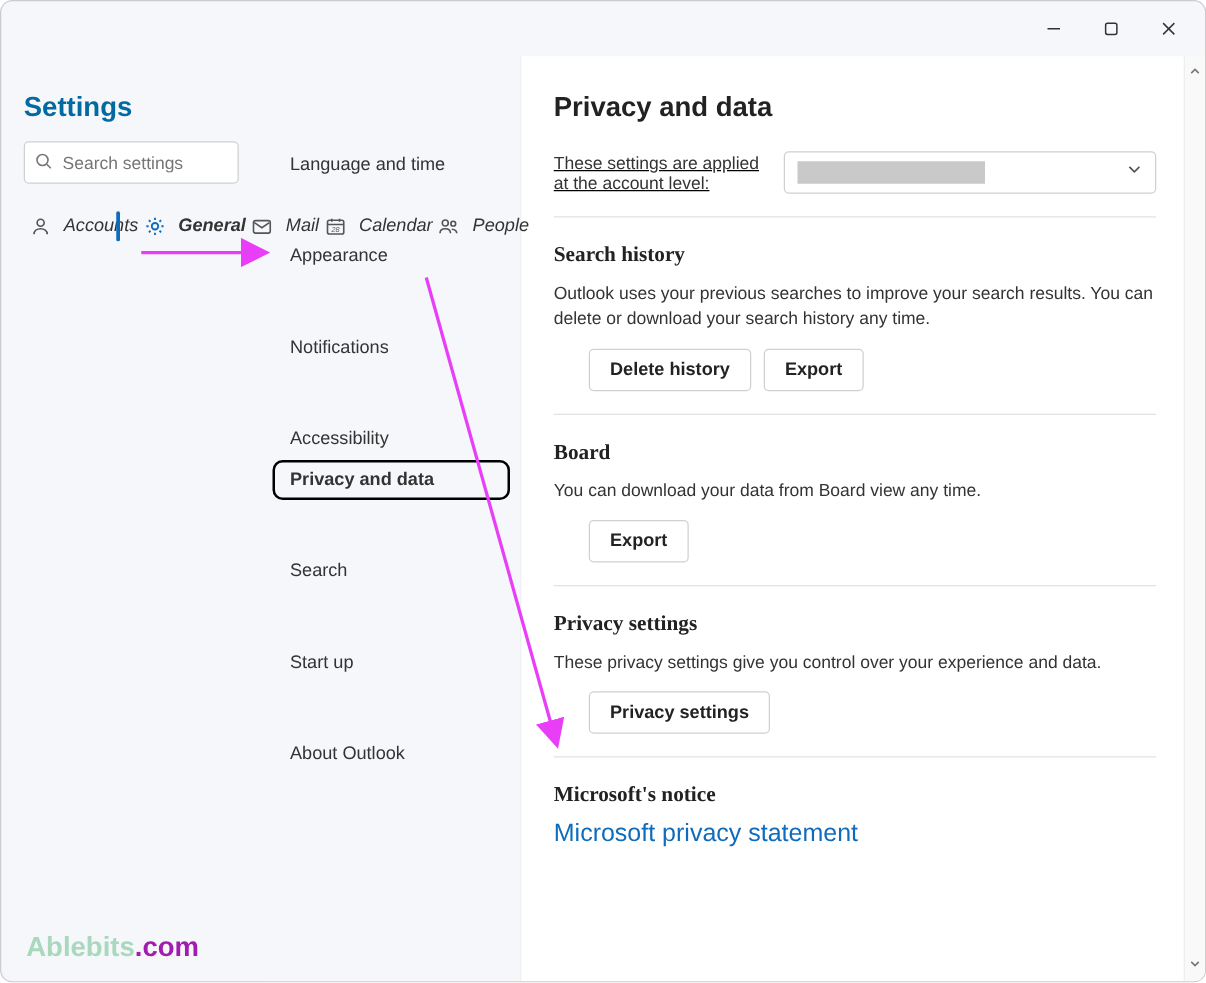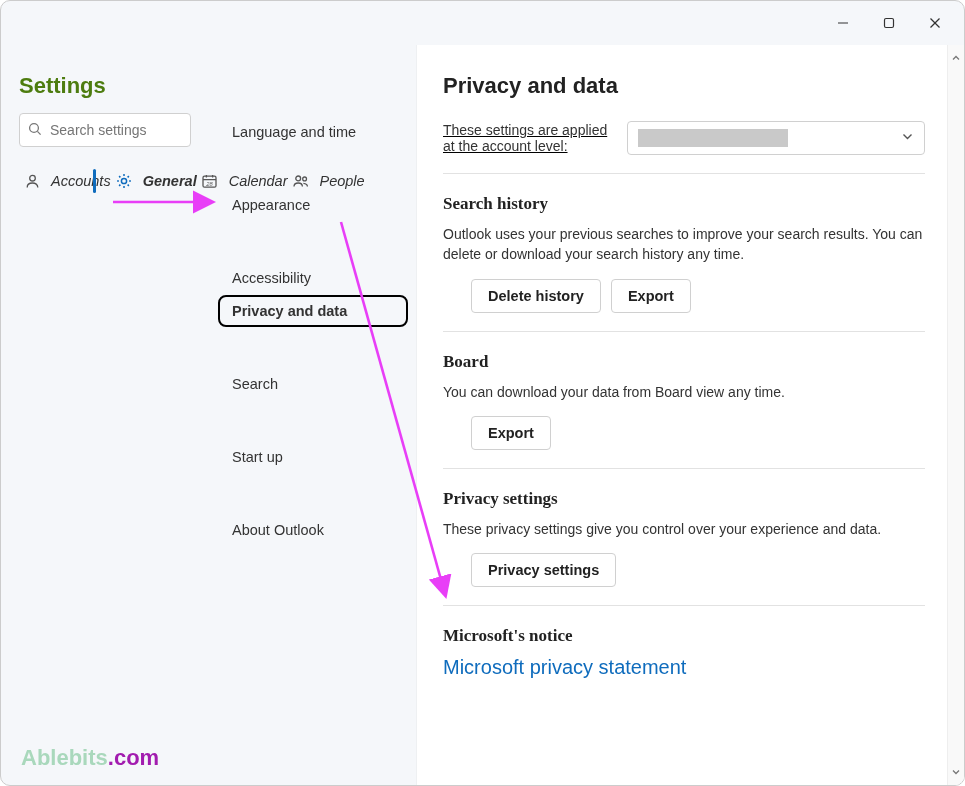--- a/index.html
+++ b/index.html
@@ -3,21 +3,21 @@
 <meta charset="utf-8">
 <style>
 * { box-sizing: border-box; margin: 0; padding: 0; }
 body { font-family: "Segoe UI", -apple-system, sans-serif; background: #fff; }
 .window { width: 965px; height: 786px; background: #f5f7fa; border: 1px solid #ccc; border-radius: 10px; position: relative; overflow: hidden; }
 .titlebar { height: 44px; display: flex; justify-content: flex-end; align-items: center; padding-right: 6px; }
 .titlebar .win-btn { width: 46px; height: 32px; display: flex; align-items: center; justify-content: center; color: #333; }
 .win-btn svg { width: 12px; height: 12px; }
 .layout { display: flex; height: calc(100% - 44px); }
 .col-left { width: 211px; padding: 18px 12px 12px 18px; position: relative; }
-.page-title { font-size: 22px; font-weight: 700; color: #4d7c0f; margin-top: 10px;}
+.page-title { font-size: 22px; font-weight: 700; color: #0369a1; margin-top: 10px;}
 .search-wrap { position: relative; width: 172px; height: 34px; margin-bottom: 18px; margin-top: 14px; }
 .search-wrap input { width: 100%; height: 100%; border: 1px solid #d0d0d0; border-radius: 4px; background: #fff; padding: 0 10px 0 30px; font-size: 14px; color: #333; }
 .search-wrap .sicon { position: absolute; left: 9px; top: 9px; color: #777; }
 .nav { display: flex; gap: 0; font-style: italic; }
 .nav-item { display: flex; align-items: center; gap: 10px; height: 32px; padding-left: 4px; font-size: 14.5px; color: #333; cursor: pointer; position: relative; }
 .nav-item.active { font-weight: 600; }
 .nav-item.active::before { content: ""; position: absolute; left: -18px; top: 4px; bottom: 4px; width: 3px; background: #0f6cbd; border-radius: 3px; }
 .nav-item.active .nicon { color: #0f6cbd; }
 .nav-item .nicon { color: #555; width: 18px; height: 18px; display: flex; align-items: center; justify-content: center; }
 .col-mid { width: 204px; padding-top: 30px; background: #f5f7fa; }
@@ -100,20 +100,29 @@
               <svg width="18" height="18" viewBox="0 0 18 18">
                 <circle cx="9" cy="9" r="2.6" fill="none" stroke="#0f6cbd" stroke-width="1.5"></circle>
                 <path d="M9 2.1v1.8M9 14.1v1.8M15.9 9h-1.8M3.9 9H2.1M13.9 4.1l-1.3 1.3M5.4 12.6l-1.3 1.3M13.9 13.9l-1.3-1.3M5.4 5.4L4.1 4.1" stroke="#0f6cbd" stroke-width="1.5" fill="none"></path>
               </svg>
             </span>
           <span>General</span>
         </div>
         <div class="nav-item">
           <span class="nicon">
               <svg width="17" height="17" viewBox="0 0 17 17">
+                <rect x="1.8" y="3.5" width="13.4" height="10" rx="1.5" fill="none" stroke="#555" stroke-width="1.3"></rect>
+                <path d="M2.5 5.1l6 4.1 6-4.1" fill="none" stroke="#555" stroke-width="1.3"></path>
+              </svg>
+            </span>
+          <span>Mail</span>
+        </div>
+        <div class="nav-item">
+          <span class="nicon">
+              <svg width="17" height="17" viewBox="0 0 17 17">
                 <rect x="2" y="3.2" width="13" height="11" rx="1.5" fill="none" stroke="#555" stroke-width="1.3"></rect>
                 <line x1="2" y1="6.6" x2="15" y2="6.6" stroke="#555" stroke-width="1.3"></line>
                 <line x1="5.4" y1="2" x2="5.4" y2="4.4" stroke="#555" stroke-width="1.3"></line>
                 <line x1="11.6" y1="2" x2="11.6" y2="4.4" stroke="#555" stroke-width="1.3"></line>
                 <text x="8.5" y="12.6" font-size="5.8" text-anchor="middle" fill="#555">28</text>
               </svg>
             </span>
           <span>Calendar</span>
         </div>
         <div class="nav-item">
@@ -129,20 +138,23 @@
         </div>
       </div>
     </div>
 
     <div class="col-mid">
       <div class="sub-item">
           <span>Language and time</span>
         </div>
       <div class="sub-item">
           <span>Appearance</span>
+        </div>
+      <div class="sub-item">
+          <span>Notifications</span>
         </div>
       <div class="sub-item">
           <span>Accessibility</span>
         </div>
       <div class="sub-item active active-box">
           <span>Privacy and data</span>
         </div>
       <div class="sub-item">
           <span>Search</span>
         </div>

